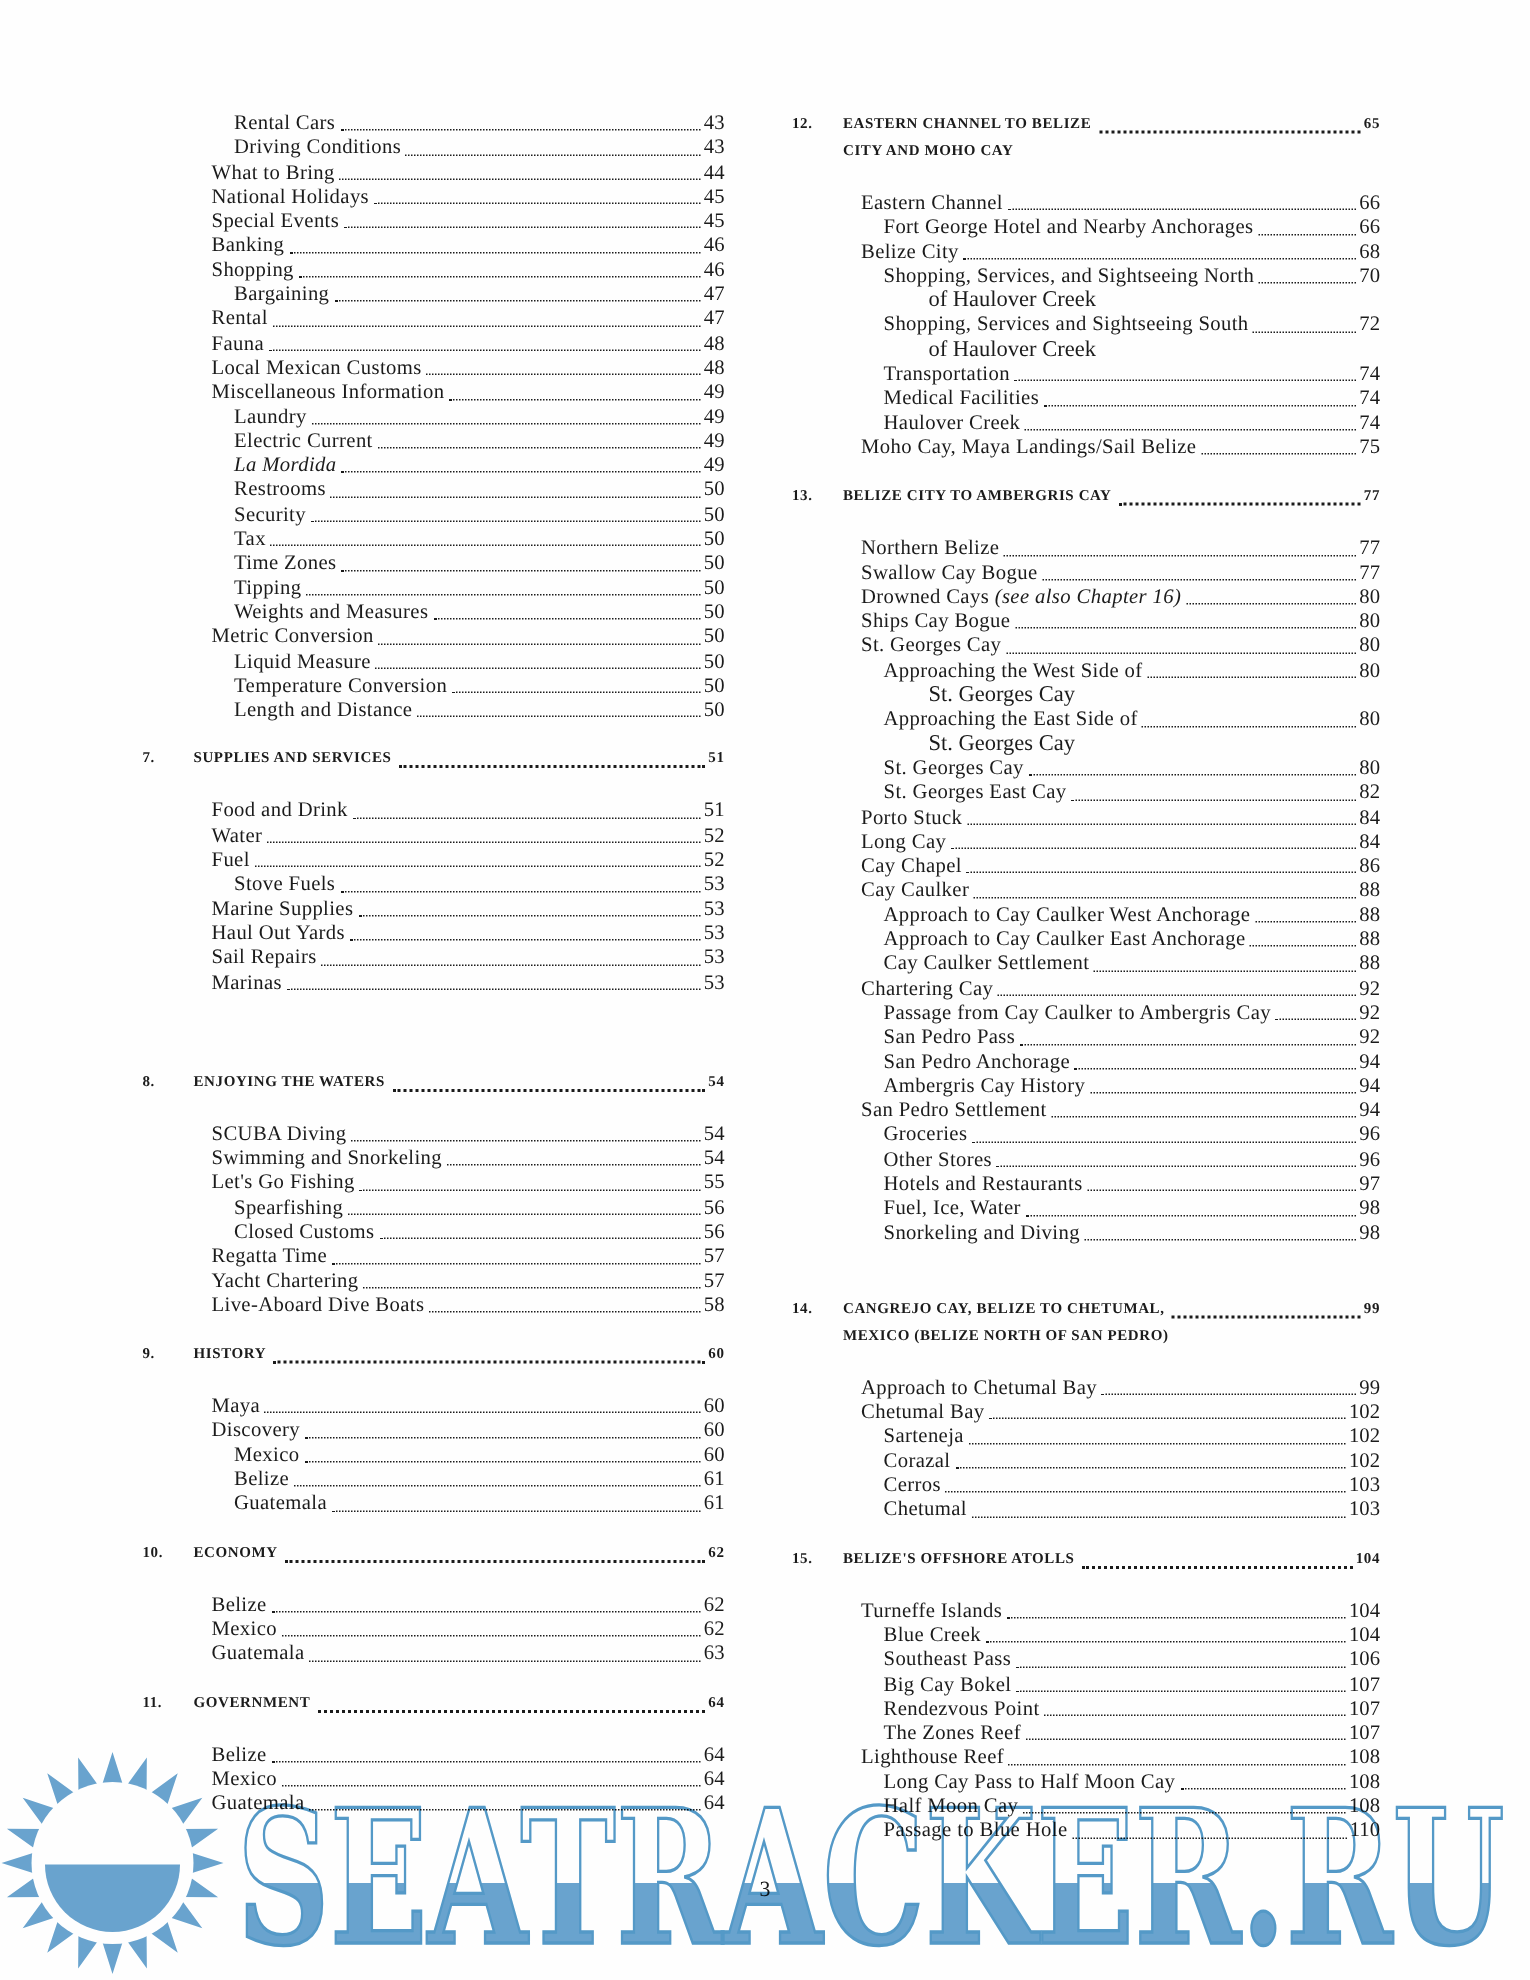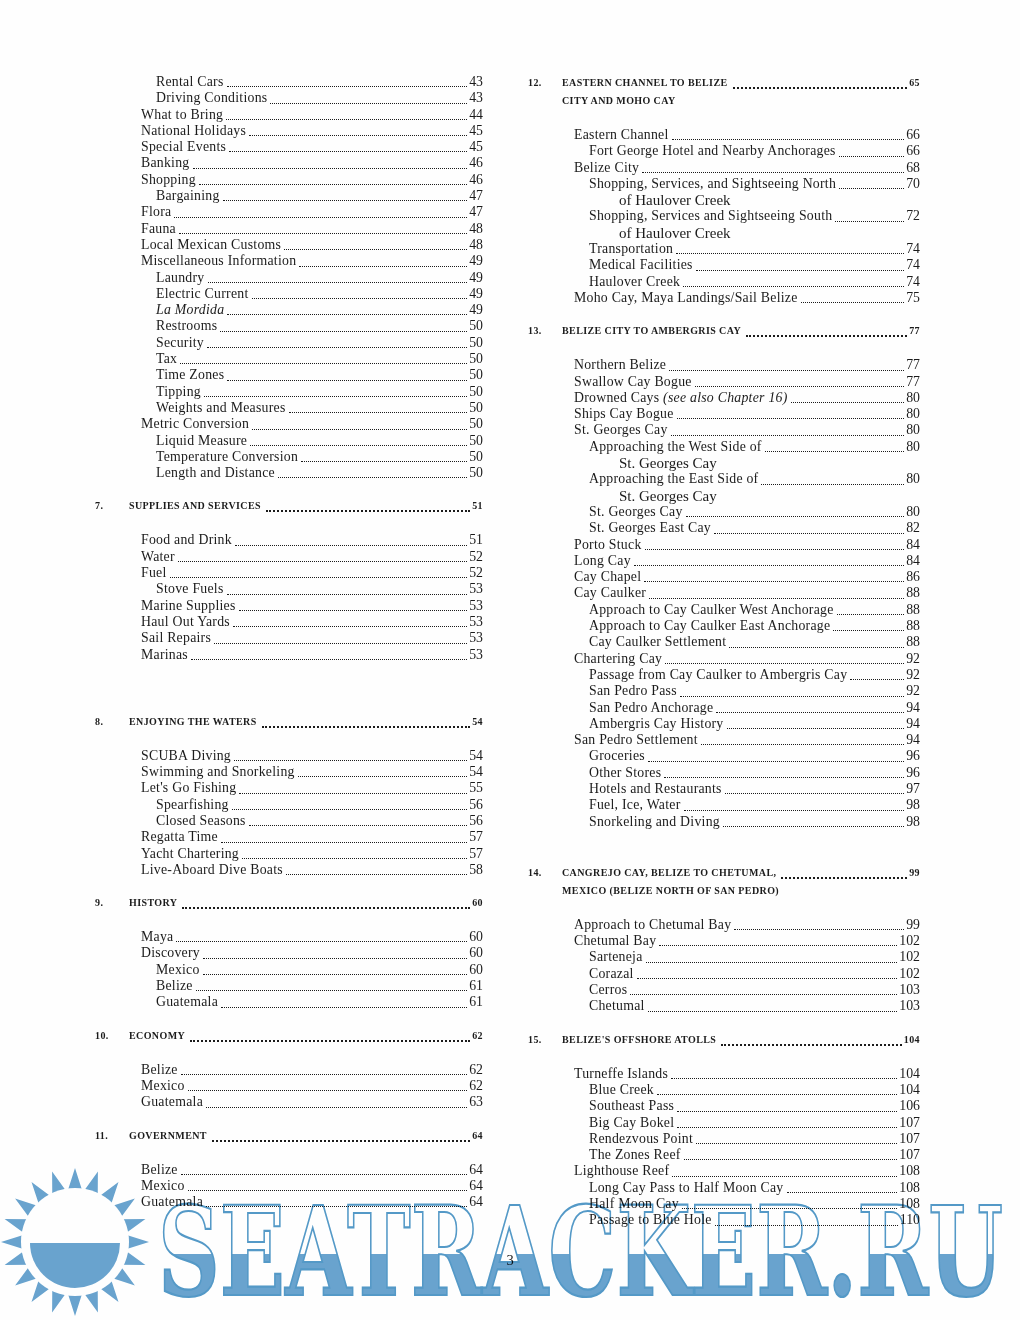--- a/index.html
+++ b/index.html
@@ -79,21 +79,21 @@
         <span class="label">Shopping</span>
         <span class="dots"></span>
         <span class="pg">46</span>
       </div>
       <div class="row indent1">
         <span class="label">Bargaining</span>
         <span class="dots"></span>
         <span class="pg">47</span>
       </div>
       <div class="row indent0">
-        <span class="label">Flora</span>
+        <span class="label">Rental</span>
         <span class="dots"></span>
         <span class="pg">47</span>
       </div>
       <div class="row indent0">
         <span class="label">Fauna</span>
         <span class="dots"></span>
         <span class="pg">48</span>
       </div>
       <div class="row indent0">
         <span class="label">Local Mexican Customs</span>
@@ -244,21 +244,21 @@
         <span class="label">Let's Go Fishing</span>
         <span class="dots"></span>
         <span class="pg">55</span>
       </div>
       <div class="row indent1">
         <span class="label">Spearfishing</span>
         <span class="dots"></span>
         <span class="pg">56</span>
       </div>
       <div class="row indent1">
-        <span class="label">Closed Seasons</span>
+        <span class="label">Closed Customs</span>
         <span class="dots"></span>
         <span class="pg">56</span>
       </div>
       <div class="row indent0">
         <span class="label">Regatta Time</span>
         <span class="dots"></span>
         <span class="pg">57</span>
       </div>
       <div class="row indent0">
         <span class="label">Yacht Chartering</span>

